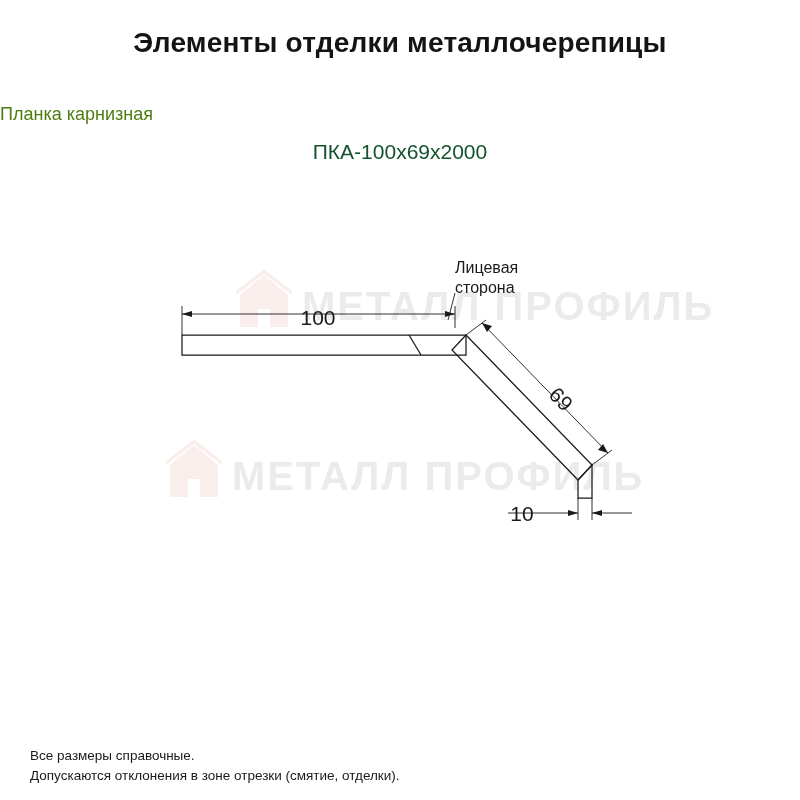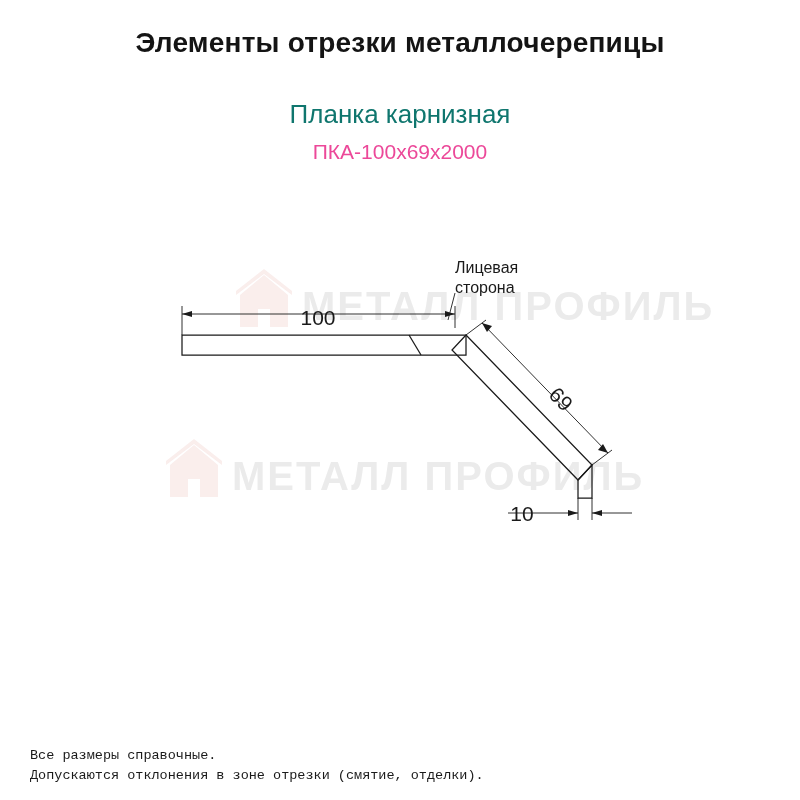--- a/index.html
+++ b/index.html
@@ -31,34 +31,34 @@
     font-weight: bold;
     letter-spacing: 0.2px;
     line-height: 34px;
     color: #141414;
   }
   .subtitle {
     position: absolute;
     top: 100px;
     left: 0;
     width: 800px;
-    text-align: center;
-    font-size: 26px;
+    text-align: left;
+    font-size: 18px;
     line-height: 28px;
-    color: #0f766e;
+    color: #4d7c0f;
   }
   .code {
     position: absolute;
     top: 139px;
     left: 0;
     width: 800px;
     text-align: center;
     font-size: 21px;
     line-height: 26px;
-    color: #ec4899;
+    color: #14532d;
   }
   .drawing {
     position: absolute;
     top: 180px;
     left: 0;
     width: 800px;
     height: 420px;
   }
   .watermark {
     position: absolute;
@@ -71,34 +71,33 @@
   .footnotes {
     position: absolute;
     left: 30px;
     bottom: 14px;
     font-size: 13.5px;
     line-height: 20px;
     color: #1a1a1a;
   }
   .footnotes div {
     white-space: nowrap;
-    font-family: Liberation Mono, monospace;
   }
   svg text {
     font-family: "Liberation Sans", sans-serif;
     fill: #1a1a1a;
   }
 </style>
 </head>
 <body>
 
 <div class="page">
 
   <div class="title-block">
-    <div class="main-title">Элементы отрезки металлочерепицы</div>
+    <div class="main-title">Элементы отделки металлочерепицы</div>
   </div>
 
   <div class="subtitle">Планка карнизная</div>
   <div class="code">ПКА-100х69х2000</div>
 
   <svg class="watermark" viewBox="0 0 800 420">
     <g opacity="0.09" fill="#c0392b">
 
       <g transform="translate(230,85) scale(1.0)">
         <path d="M10,30 L34,10 L58,30 L58,62 L40,62 L40,44 L28,44 L28,62 L10,62 Z" fill="#c0392b"></path>

